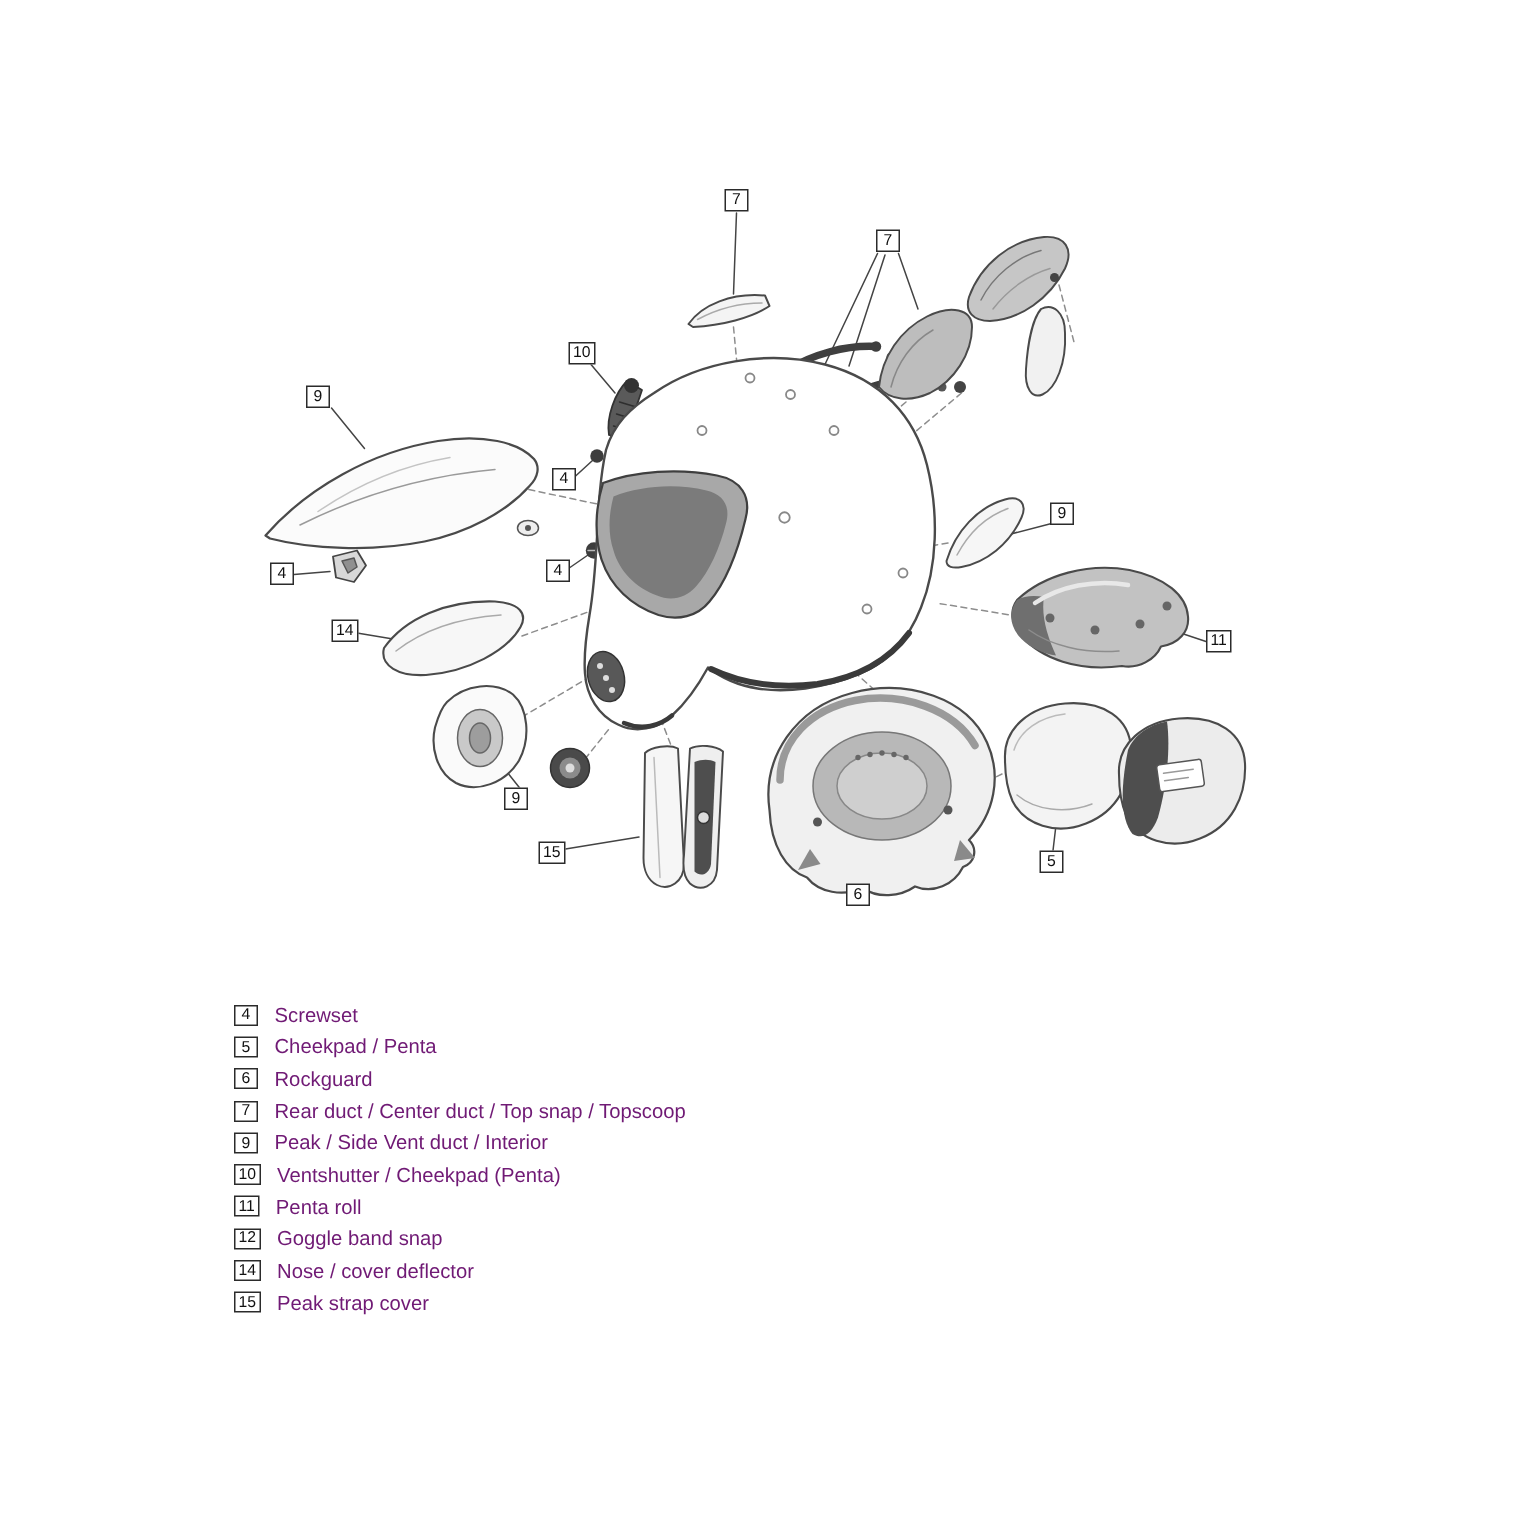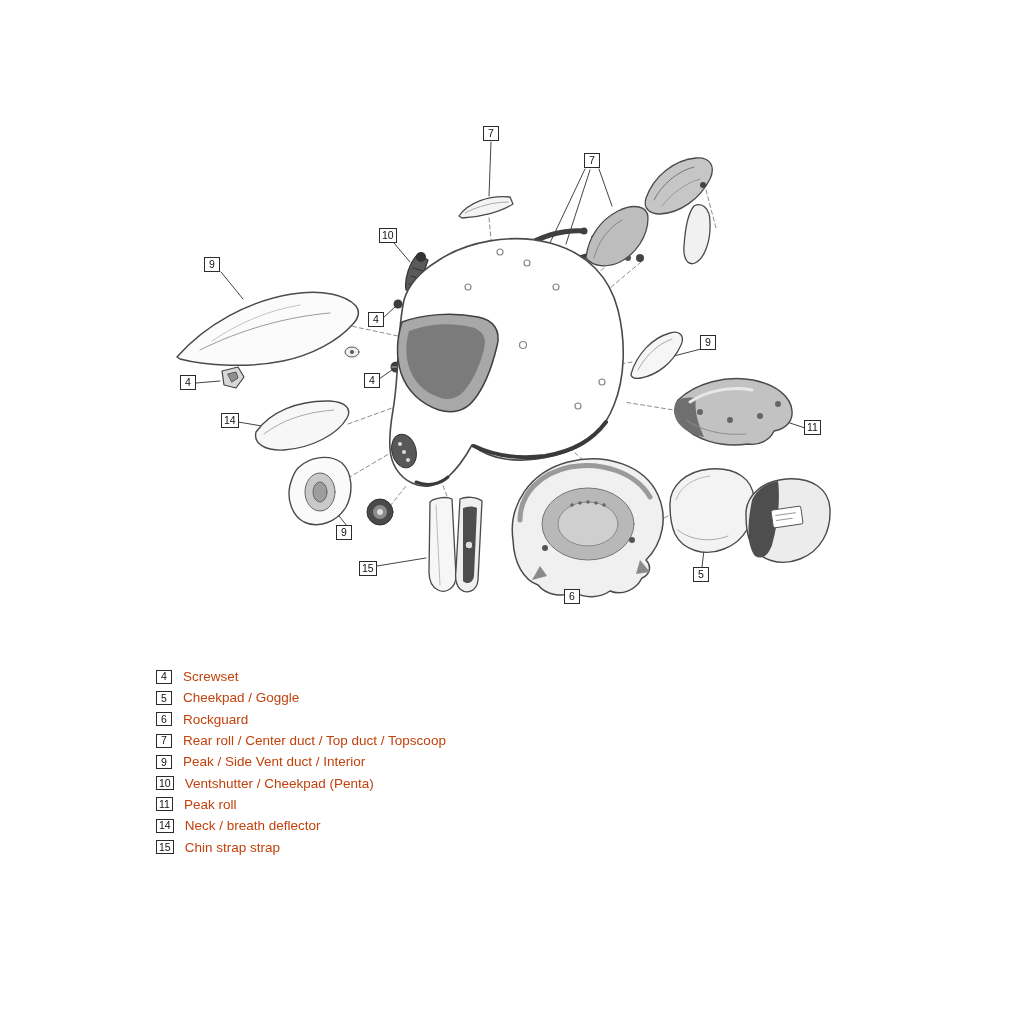--- a/index.html
+++ b/index.html
@@ -21,21 +21,21 @@
     font-size:10.5px; line-height:1; color:#111;
   }
   .legend { position:absolute; left:156px; top:666px; }
   .legend-row { display:flex; align-items:center; height:21.3px; }
   .legend-key {
     min-width:16px; height:14px; padding:0 2px;
     border:1px solid #2b2b2b; background:#fff;
     display:flex; align-items:center; justify-content:center;
     font-size:10.5px; line-height:1; color:#111;
   }
-  .legend-label { margin-left:11px; font-size:13.5px; color:#c2410c; white-space:nowrap; }
+  .legend-label { margin-left:11px; font-size:13.5px; color:#701a75; white-space:nowrap; }
 </style>
 </head>
 <body>
 
 <div class="stage">
 
   <svg class="art" width="1024" height="1024" viewBox="0 0 1024 1024">
     <g fill="none" stroke-linecap="round" stroke-linejoin="round">
 
       <g stroke="#8d8d8d" stroke-width="1" stroke-dasharray="4 3">
@@ -242,45 +242,49 @@
   <div class="callout" style="left:564px; top:589px;">6</div>
   <div class="callout" style="left:693px; top:567px;">5</div>
 
   <div class="legend">
     <div class="legend-row">
       <span class="legend-key">4</span>
       <span class="legend-label">Screwset</span>
     </div>
     <div class="legend-row">
       <span class="legend-key">5</span>
-      <span class="legend-label">Cheekpad / Goggle</span>
+      <span class="legend-label">Cheekpad / Penta</span>
     </div>
     <div class="legend-row">
       <span class="legend-key">6</span>
       <span class="legend-label">Rockguard</span>
     </div>
     <div class="legend-row">
       <span class="legend-key">7</span>
-      <span class="legend-label">Rear roll / Center duct / Top duct / Topscoop</span>
+      <span class="legend-label">Rear duct / Center duct / Top snap / Topscoop</span>
     </div>
     <div class="legend-row">
       <span class="legend-key">9</span>
       <span class="legend-label">Peak / Side Vent duct / Interior</span>
     </div>
     <div class="legend-row">
       <span class="legend-key">10</span>
       <span class="legend-label">Ventshutter / Cheekpad (Penta)</span>
     </div>
     <div class="legend-row">
       <span class="legend-key">11</span>
-      <span class="legend-label">Peak roll</span>
+      <span class="legend-label">Penta roll</span>
+    </div>
+    <div class="legend-row">
+      <span class="legend-key">12</span>
+      <span class="legend-label">Goggle band snap</span>
     </div>
     <div class="legend-row">
       <span class="legend-key">14</span>
-      <span class="legend-label">Neck / breath deflector</span>
+      <span class="legend-label">Nose / cover deflector</span>
     </div>
     <div class="legend-row">
       <span class="legend-key">15</span>
-      <span class="legend-label">Chin strap strap</span>
+      <span class="legend-label">Peak strap cover</span>
     </div>
   </div>
 
 </div>
 
 </body></html>

